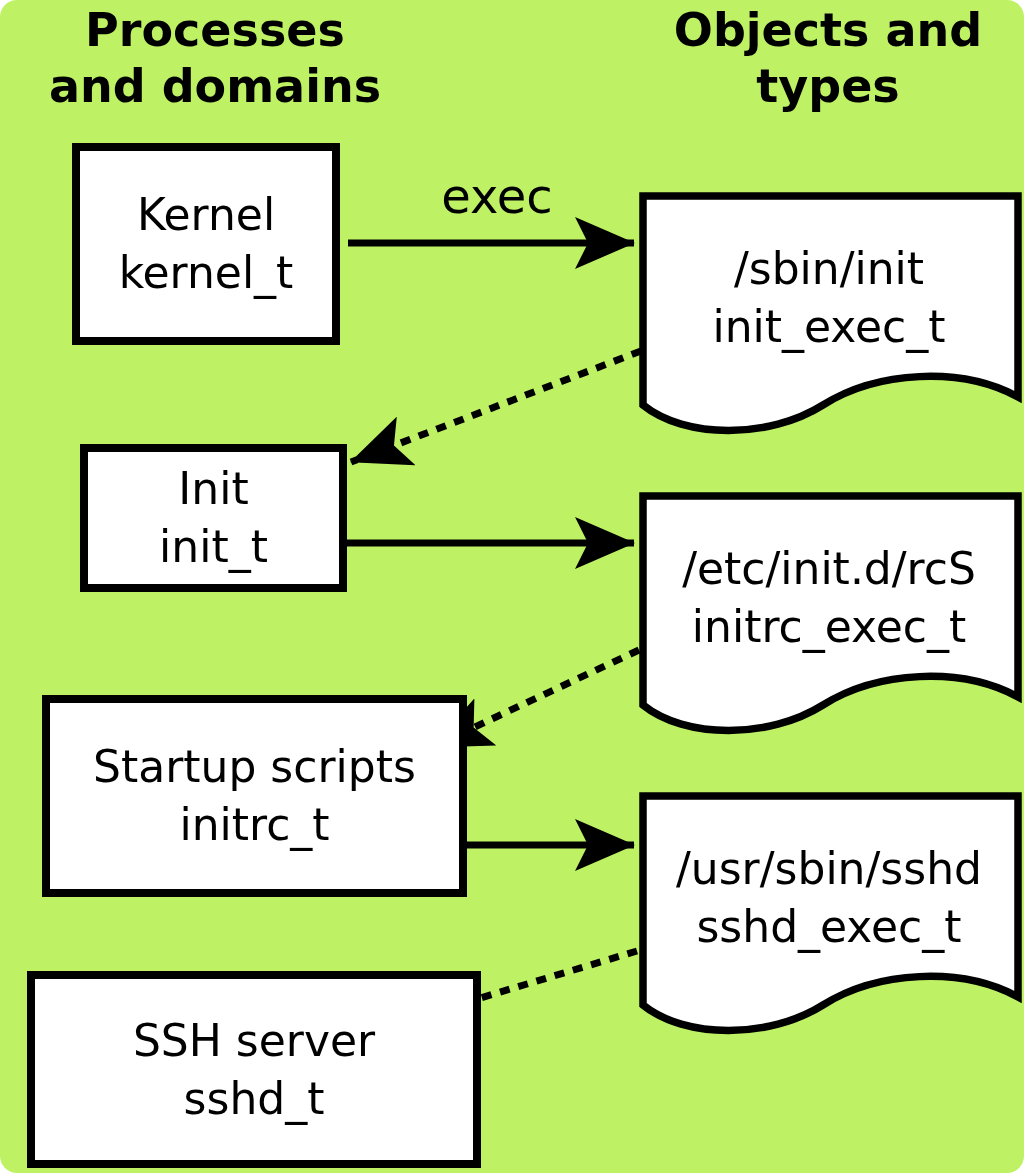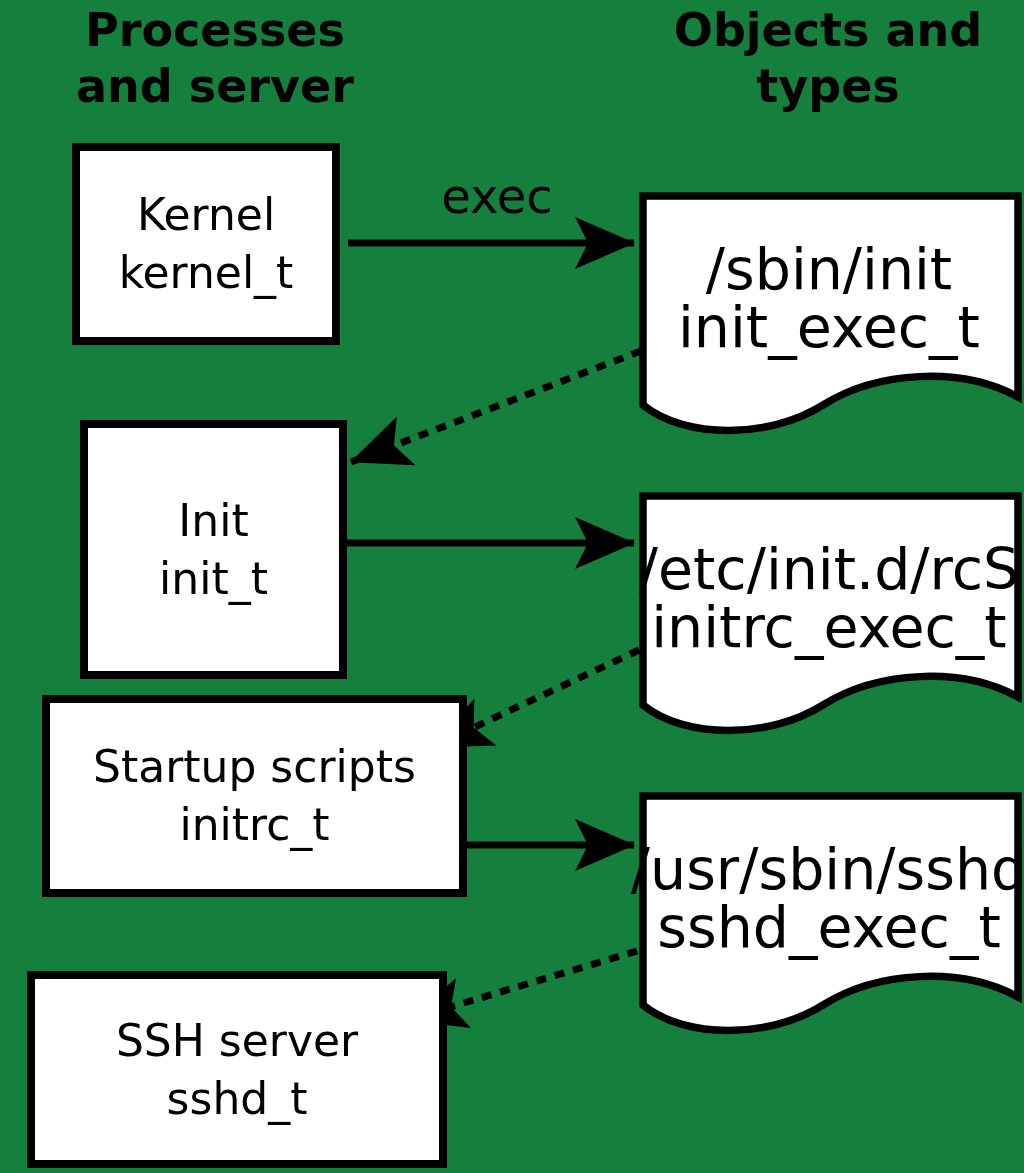--- a/index.html
+++ b/index.html
@@ -1,23 +1,24 @@
 <!DOCTYPE html>
 <html><head>
 <meta charset="utf-8">
 <style>
   html, body { margin: 0; padding: 0; background: #ffffff; }
   #canvas {
     position: relative;
     width: 1024px;
     height: 1173px;
-    background: #15803d;
+    background: #bef264;
     font-family: "DejaVu Sans", sans-serif;
     color: #000000;
     overflow: hidden;
+    border-radius: 17px;
   }
   #arrow-layer {
     position: absolute;
     left: 0; top: 0;
     width: 1024px; height: 1173px;
   }
   .col-header {
     position: absolute;
     top: 2px;
     width: 390px;
@@ -37,35 +38,35 @@
     display: flex;
     flex-direction: column;
     justify-content: center;
     align-items: center;
     text-align: center;
     font-size: 44px;
     line-height: 58px;
     white-space: nowrap;
   }
   #box-kernel  { left: 72px;  top: 143px; width: 268px; height: 202px; }
-  #box-init    { left: 80px;  top: 420px; width: 267px; height: 259px; }
+  #box-init    { left: 80px;  top: 444px; width: 267px; height: 148px; }
   #box-initrc  { left: 3px;   top: 695px; width: 425px; height: 202px; margin-left: 39px; }
-  #box-sshd    { left: 27px;  top: 971px; width: 420px; height: 197px; }
+  #box-sshd    { left: 27px;  top: 971px; width: 454px; height: 197px; }
   .doc-label {
     position: absolute;
     width: 384px;
     height: 215px;
     padding-bottom: 14px;
     box-sizing: content-box;
     display: flex;
     flex-direction: column;
     justify-content: center;
     align-items: center;
     text-align: center;
-    font-size: 57px;
+    font-size: 44px;
     line-height: 58px;
     white-space: nowrap;
   }
   #doc-label-init   { left: 637px; top: 190px; }
   #doc-label-initrc { left: 637px; top: 490px; }
   #doc-label-sshd   { left: 637px; top: 790px; }
   #exec-label {
     position: absolute;
     left: 397px; top: 170px;
     width: 200px;
@@ -102,21 +103,21 @@
 
     <g stroke="#000000" stroke-width="7" stroke-dasharray="10 9">
       <line x1="641" y1="351" x2="351" y2="462" marker-end="url(#ahead)"></line>
       <line x1="639" y1="650" x2="432" y2="747" marker-end="url(#ahead)"></line>
       <line x1="637" y1="951" x2="407" y2="1020" marker-end="url(#ahead)"></line>
     </g>
   </svg>
 
   <div class="col-header" id="header-left">
     <span class="ln">Processes</span>
-    <span class="ln">and server</span>
+    <span class="ln">and domains</span>
   </div>
   <div class="col-header" id="header-right">
     <span class="ln">Objects and</span>
     <span class="ln">types</span>
   </div>
 
   <div class="process-box" id="box-kernel">
     <span class="ln">Kernel</span>
     <span class="ln">kernel_t</span>
   </div>

